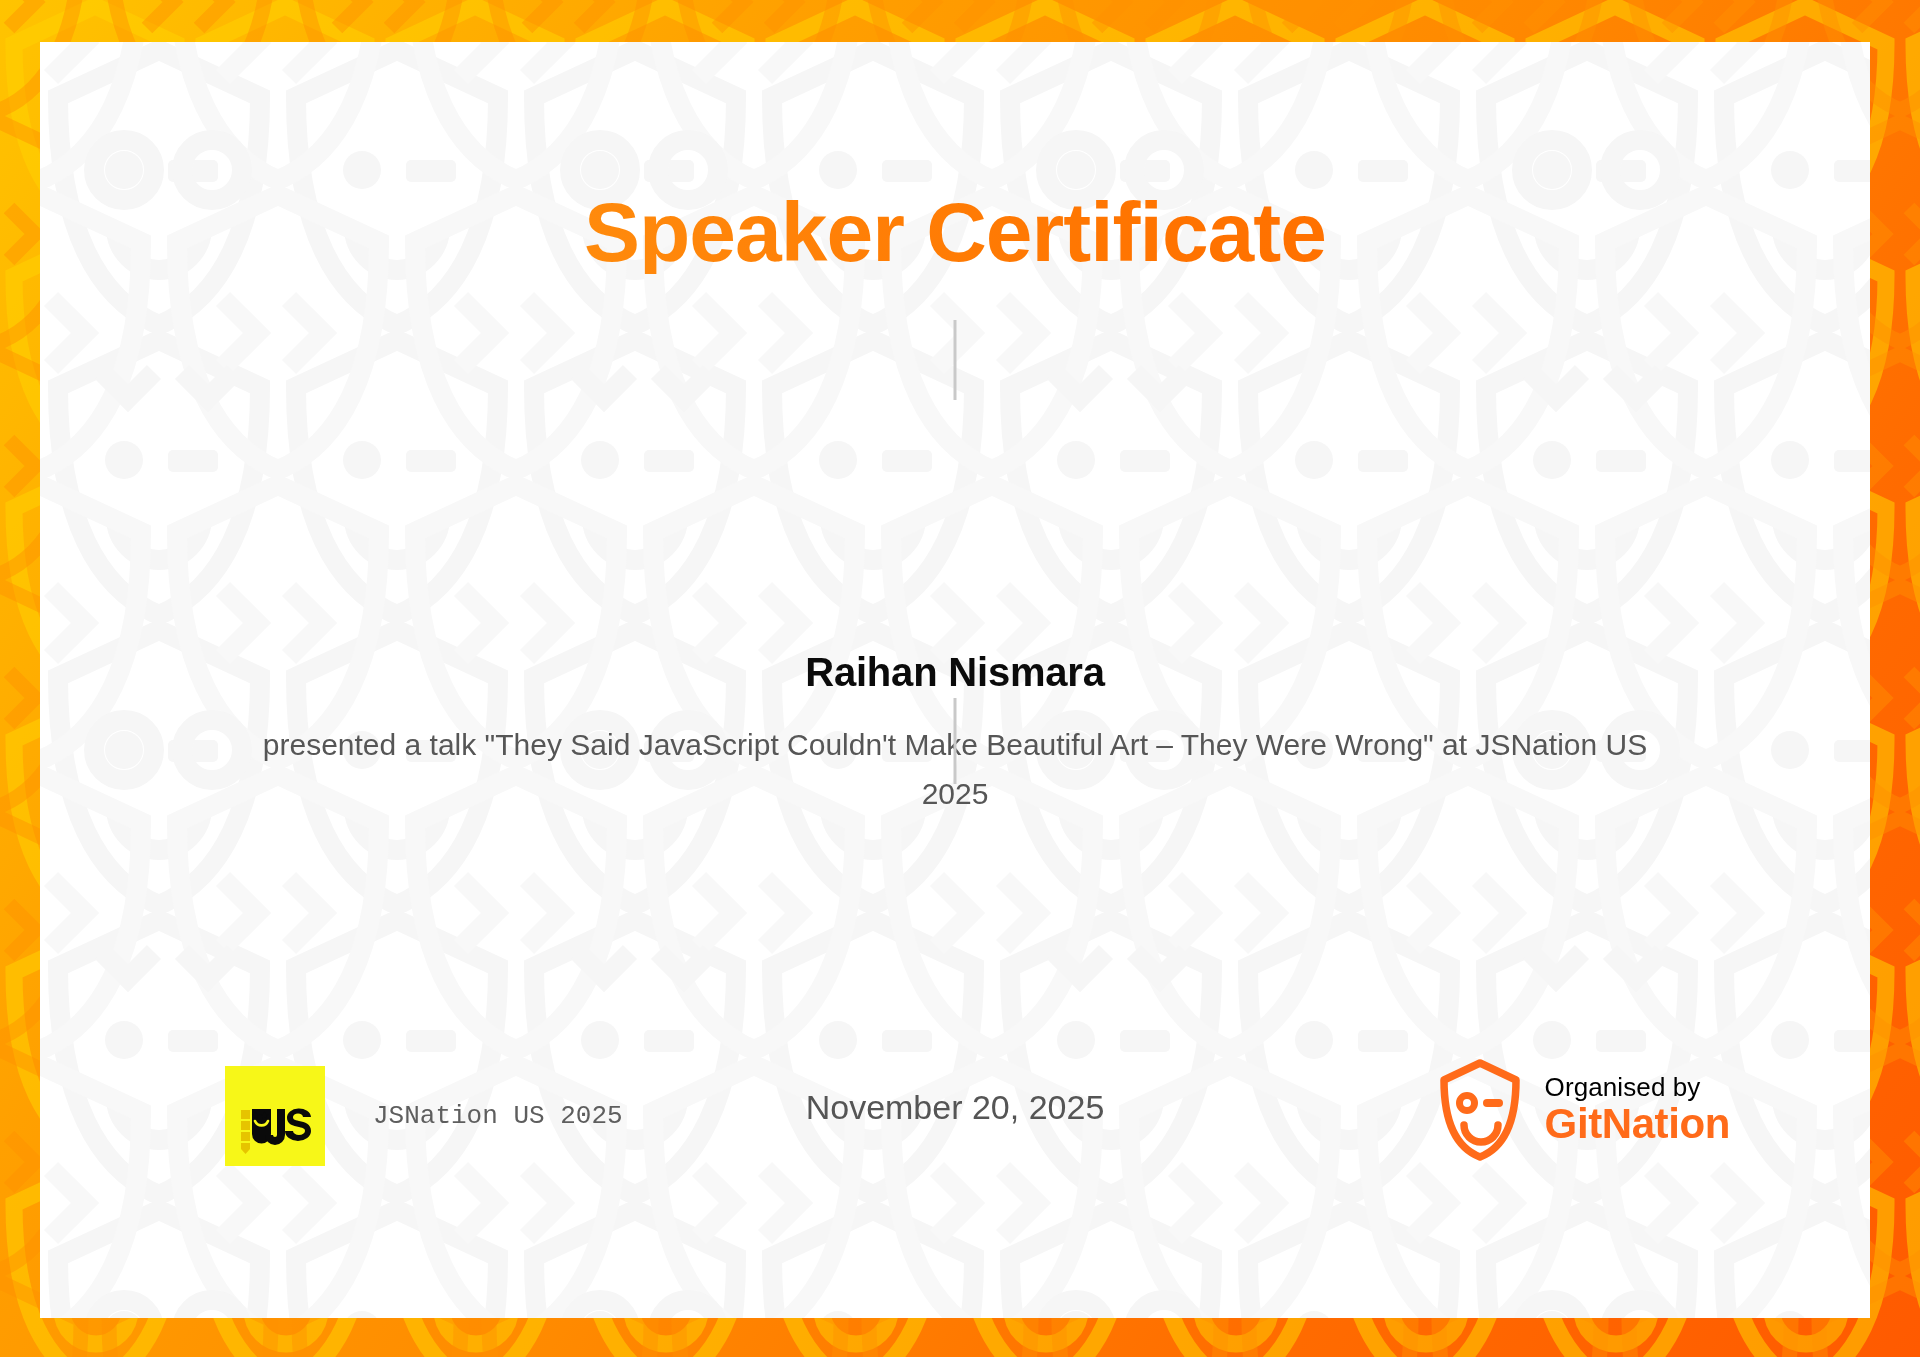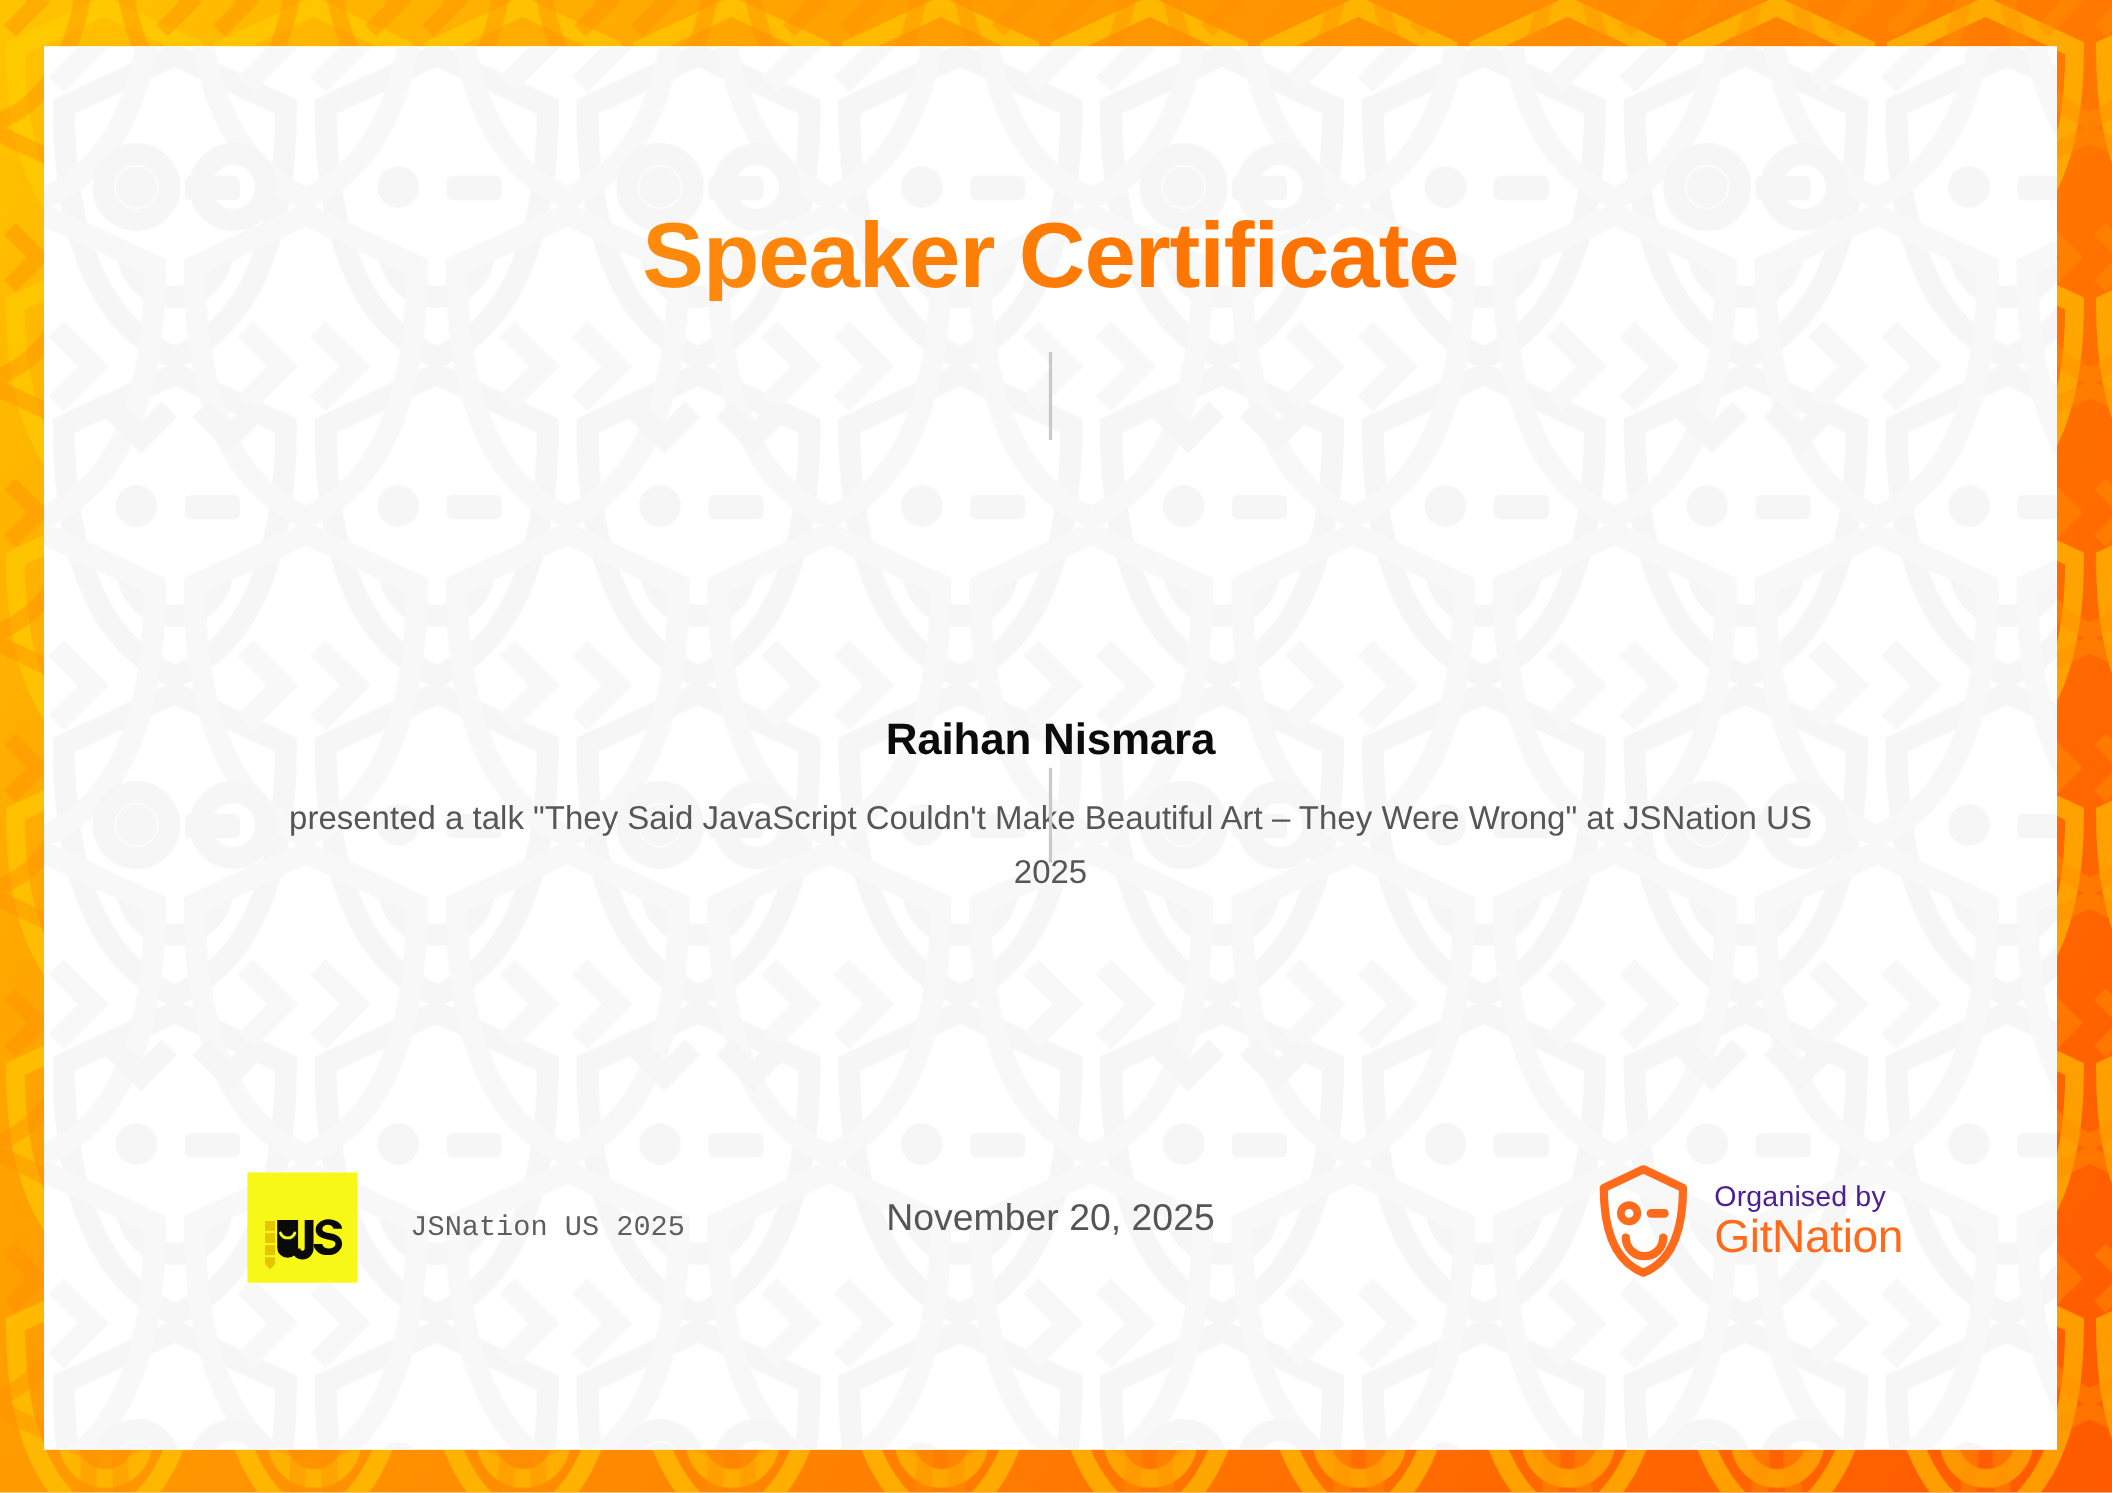--- a/index.html
+++ b/index.html
@@ -166,26 +166,26 @@
     right: 140px;
     top: 6px;
     display: flex;
     align-items: center;
     gap: 22px;
   }
   .gn-shield { width: 86px; height: 104px; flex: none; }
   .gn-text { display: flex; flex-direction: column; line-height: 1.08; }
   .gn-organised {
     font-size: 26px;
-    color: #4c1d95;
+    color: #000000;
     letter-spacing: 0.1px;
   }
   .gn-name {
     font-size: 42px;
-    font-weight: 400;
+    font-weight: 700;
     color: #FF6B1A;
     letter-spacing: -0.4px;
   }
 </style>
 </head>
 <body>
 
 <div id="certificate-root">
 
   <div class="border-layer">

